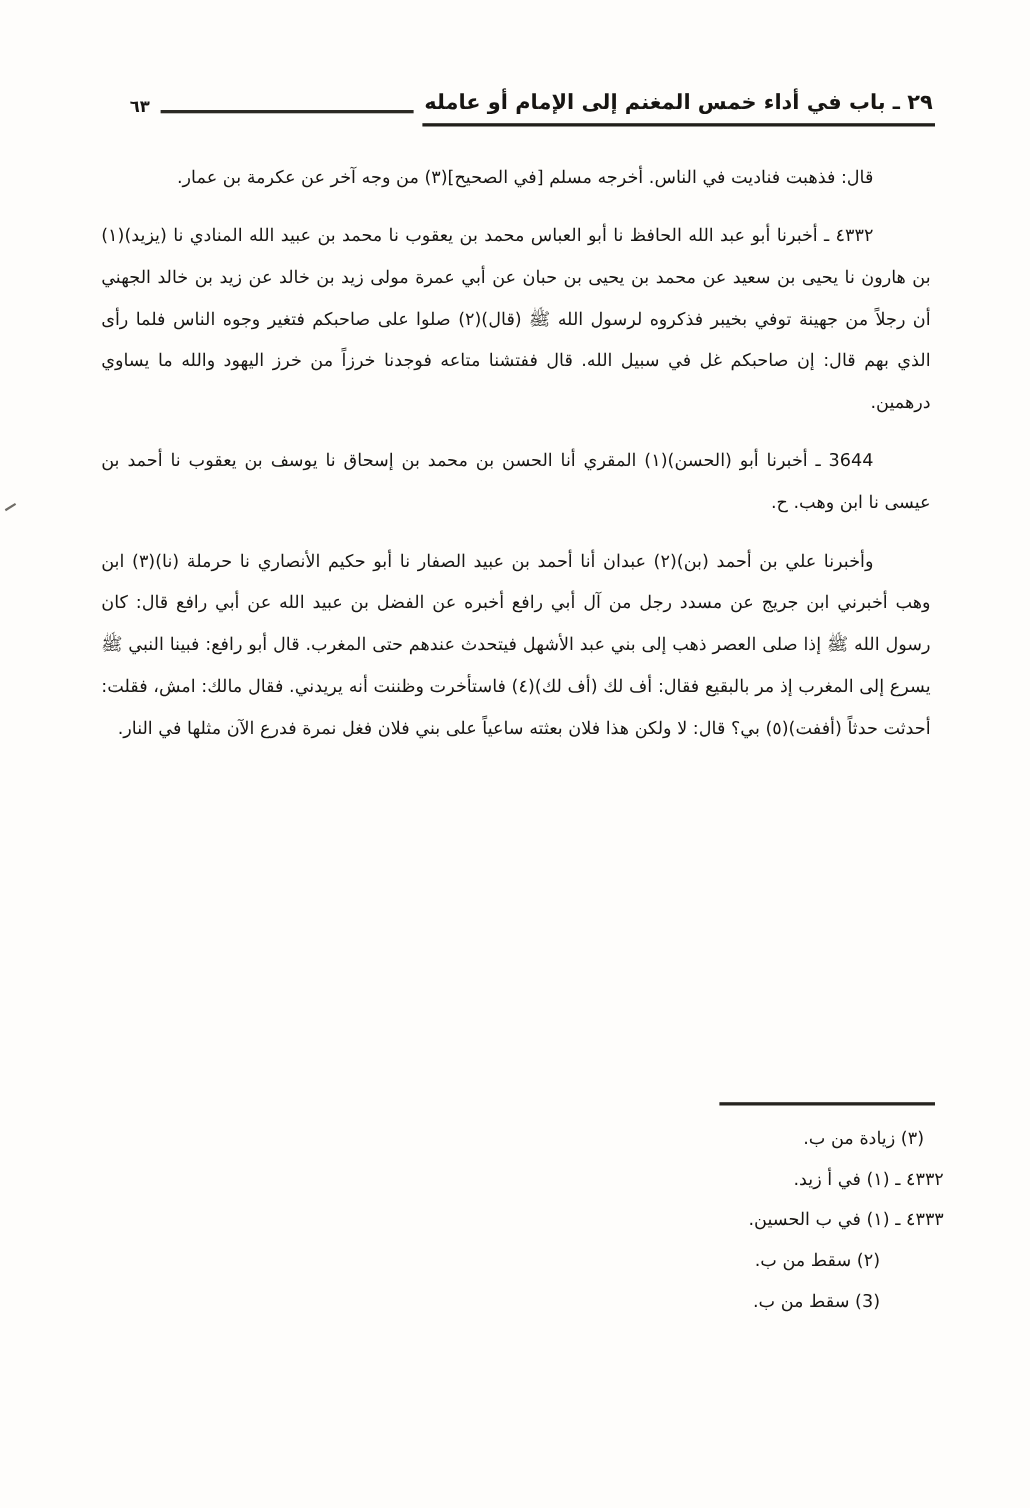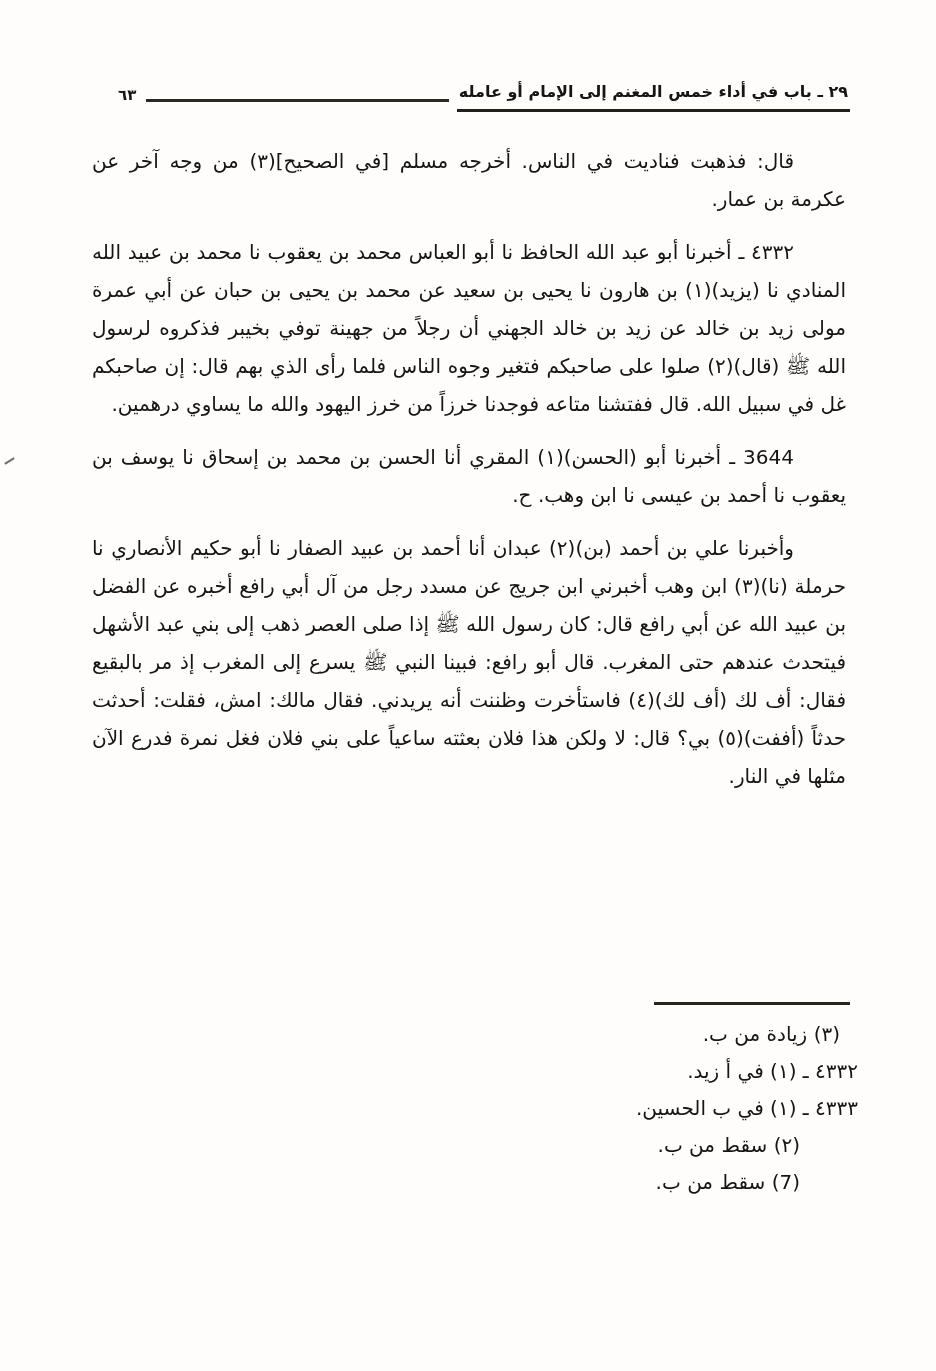--- a/index.html
+++ b/index.html
@@ -38,34 +38,34 @@
     background: #2b2923;
     margin: 6px 8px 0 10px;
   }
   .header-title-wrap {
     border-bottom: 3px solid #211f1a;
     padding: 0 2px 8px 2px;
   }
   .header-title {
     direction: rtl;
     unicode-bidi: embed;
-    font-size: 16px;
+    font-size: 19px;
     font-weight: bold;
     white-space: nowrap;
   }
 
   
   .body-text {
     position: absolute;
     top: 142px;
     right: 90px;
     left: 92px;
     direction: rtl;
     text-align: justify;
-    font-size: 20px;
+    font-size: 16px;
     line-height: 38px;
   }
   .body-text p {
     text-indent: 52px;
     margin-bottom: 15px;
   }
 
   
   .footnote-rule {
     position: absolute;
@@ -75,21 +75,21 @@
     height: 2.5px;
     background: #26241f;
   }
   .footnotes {
     position: absolute;
     top: 1016px;
     right: 78px;
     width: 430px;
     direction: rtl;
     text-align: right;
-    font-size: 20px;
+    font-size: 16px;
     line-height: 37px;
   }
   .footnotes .fn { white-space: nowrap; }
   .footnotes .ind-1 { padding-right: 18px; }
   .footnotes .ind-2 { padding-right: 58px; }
 
   
   .margin-mark {
     position: absolute;
     left: 4px;
@@ -120,18 +120,18 @@
     <p>وأخبرنا علي بن أحمد (بن)(٢) عبدان أنا أحمد بن عبيد الصفار نا أبو حكيم الأنصاري نا حرملة (نا)(٣) ابن وهب أخبرني ابن جريج عن مسدد رجل من آل أبي رافع أخبره عن الفضل بن عبيد الله عن أبي رافع قال: كان رسول الله ﷺ إذا صلى العصر ذهب إلى بني عبد الأشهل فيتحدث عندهم حتى المغرب. قال أبو رافع: فبينا النبي ﷺ يسرع إلى المغرب إذ مر بالبقيع فقال: أف لك (أف لك)(٤) فاستأخرت وظننت أنه يريدني. فقال مالك: امش، فقلت: أحدثت حدثاً (أففت)(٥) بي؟ قال: لا ولكن هذا فلان بعثته ساعياً على بني فلان فغل نمرة فدرع الآن مثلها في النار.</p>
   </main>
 
   <div class="footnote-rule"></div>
 
   <section class="footnotes">
     <div class="fn ind-1">(٣) زيادة من ب.</div>
     <div class="fn">٤٣٣٢ ـ (١) في أ زيد.</div>
     <div class="fn">٤٣٣٣ ـ (١) في ب الحسين.</div>
     <div class="fn ind-2">(٢) سقط من ب.</div>
-    <div class="fn ind-2">(7) سقط من ب.</div>
+    <div class="fn ind-2">(3) سقط من ب.</div>
   </section>
 
   <div class="margin-mark"></div>
 
 </div>
 
 </body></html>

